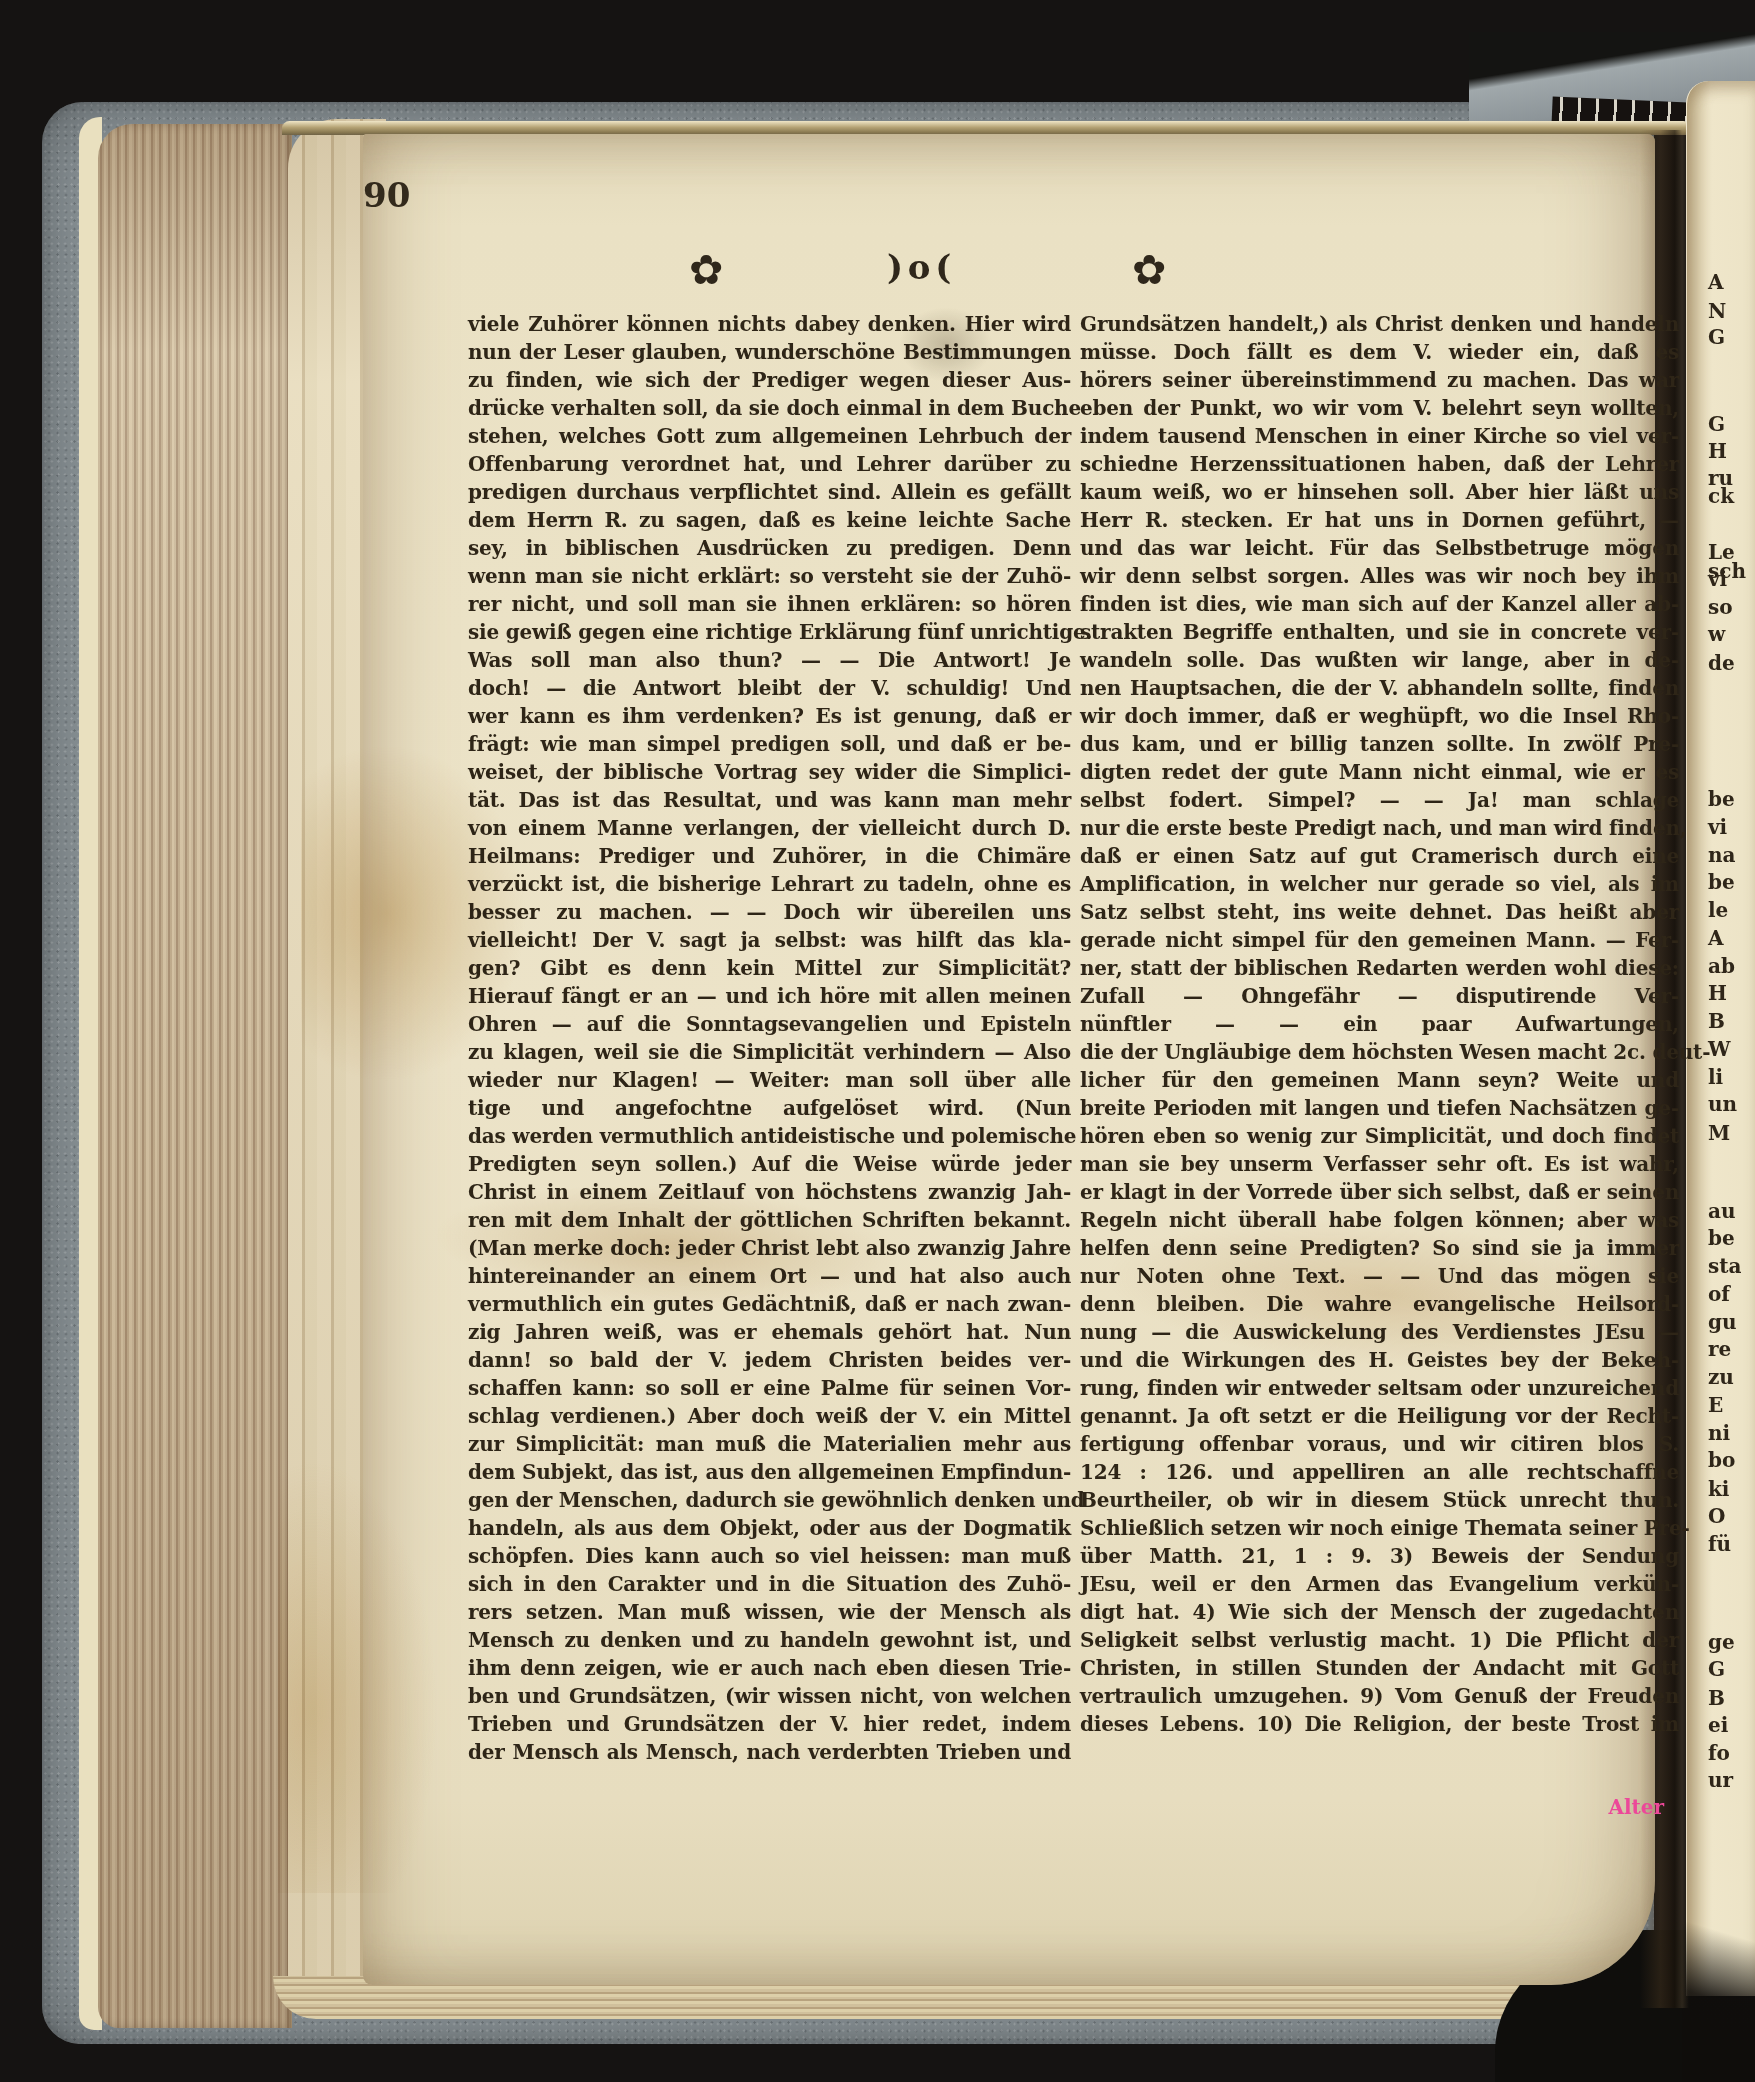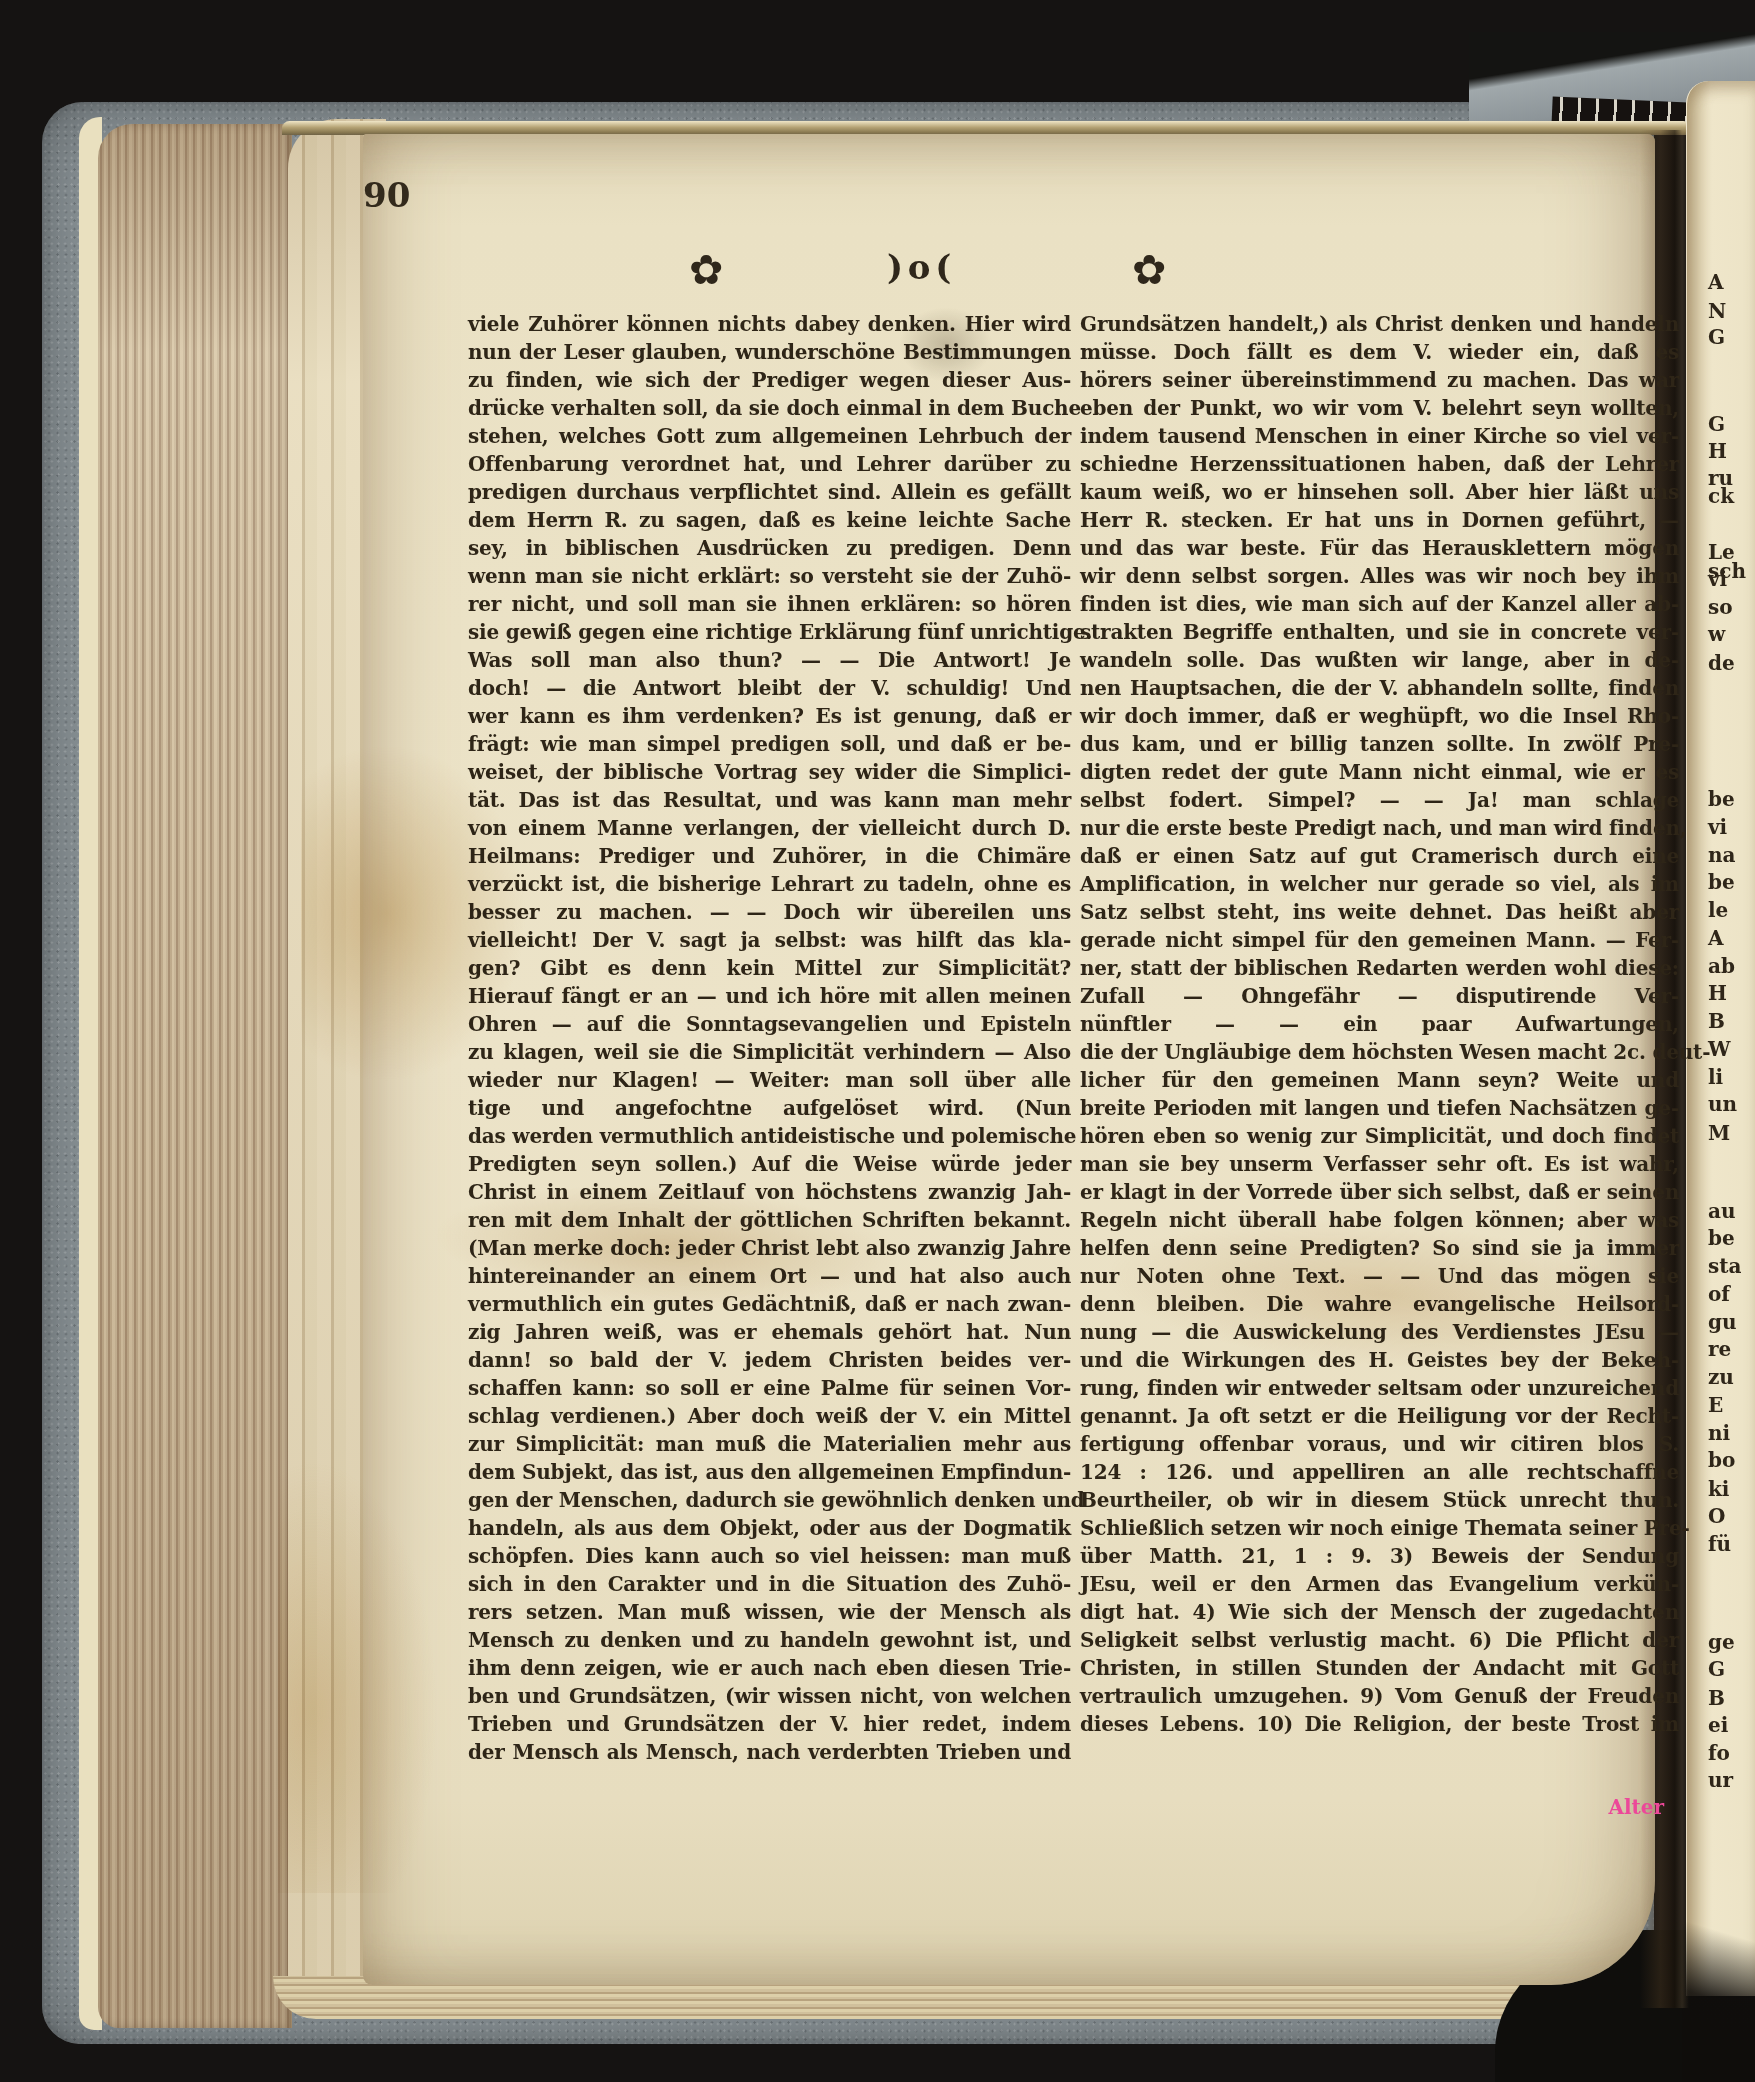--- a/index.html
+++ b/index.html
@@ -296,21 +296,21 @@
   <div class="col col-right">
 
   <div class="tline">Grundsätzen handelt,) als Christ denken und handeln</div>
       <div class="tline">müsse. Doch fällt es dem V. wieder ein, daß es</div>
       <div class="tline">hörers seiner übereinstimmend zu machen. Das war</div>
       <div class="tline">eben der Punkt, wo wir vom V. belehrt seyn wollten,</div>
       <div class="tline">indem tausend Menschen in einer Kirche so viel ver-</div>
       <div class="tline">schiedne Herzenssituationen haben, daß der Lehrer</div>
       <div class="tline">kaum weiß, wo er hinsehen soll. Aber hier läßt uns</div>
       <div class="tline">Herr R. stecken. Er hat uns in Dornen geführt, —</div>
-      <div class="tline">und das war beste. Für das Herausklettern mögen</div>
+      <div class="tline">und das war leicht. Für das Selbstbetruge mögen</div>
       <div class="tline">wir denn selbst sorgen. Alles was wir noch bey ihm</div>
       <div class="tline">finden ist dies, wie man sich auf der Kanzel aller ab-</div>
       <div class="tline">strakten Begriffe enthalten, und sie in concrete ver-</div>
       <div class="tline">wandeln solle. Das wußten wir lange, aber in de-</div>
       <div class="tline">nen Hauptsachen, die der V. abhandeln sollte, finden</div>
       <div class="tline">wir doch immer, daß er weghüpft, wo die Insel Rho-</div>
       <div class="tline">dus kam, und er billig tanzen sollte. In zwölf Pre-</div>
       <div class="tline">digten redet der gute Mann nicht einmal, wie er es</div>
       <div class="tline">selbst fodert. Simpel? — — Ja! man schlage</div>
       <div class="tline">nur die erste beste Predigt nach, und man wird finden,</div>
@@ -335,21 +335,21 @@
       <div class="tline">und die Wirkungen des H. Geistes bey der Bekeh-</div>
       <div class="tline">rung, finden wir entweder seltsam oder unzureichend</div>
       <div class="tline">genannt. Ja oft setzt er die Heiligung vor der Recht-</div>
       <div class="tline">fertigung offenbar voraus, und wir citiren blos S.</div>
       <div class="tline">124 : 126. und appelliren an alle rechtschaffne</div>
       <div class="tline">Beurtheiler, ob wir in diesem Stück unrecht thun.</div>
       <div class="tline">Schließlich setzen wir noch einige Themata seiner Pre-</div>
       <div class="tline">über Matth. 21, 1 : 9. 3) Beweis der Sendung</div>
       <div class="tline">JEsu, weil er den Armen das Evangelium verkün-</div>
       <div class="tline">digt hat. 4) Wie sich der Mensch der zugedachten</div>
-      <div class="tline">Seligkeit selbst verlustig macht. 6) Die Pflicht der</div>
+      <div class="tline">Seligkeit selbst verlustig macht. 1) Die Pflicht der</div>
       <div class="tline">Christen, in stillen Stunden der Andacht mit Gott</div>
       <div class="tline">vertraulich umzugehen. 9) Vom Genuß der Freuden</div>
       <div class="tline">dieses Lebens. 10) Die Religion, der beste Trost im</div>
     </div>
 
   <div class="catchword">Alter</div>
 
   <div class="stain stain-left-margin"></div>
   <div class="stain stain-left-crease"></div>
   <div class="stain stain-right-crease"></div>

